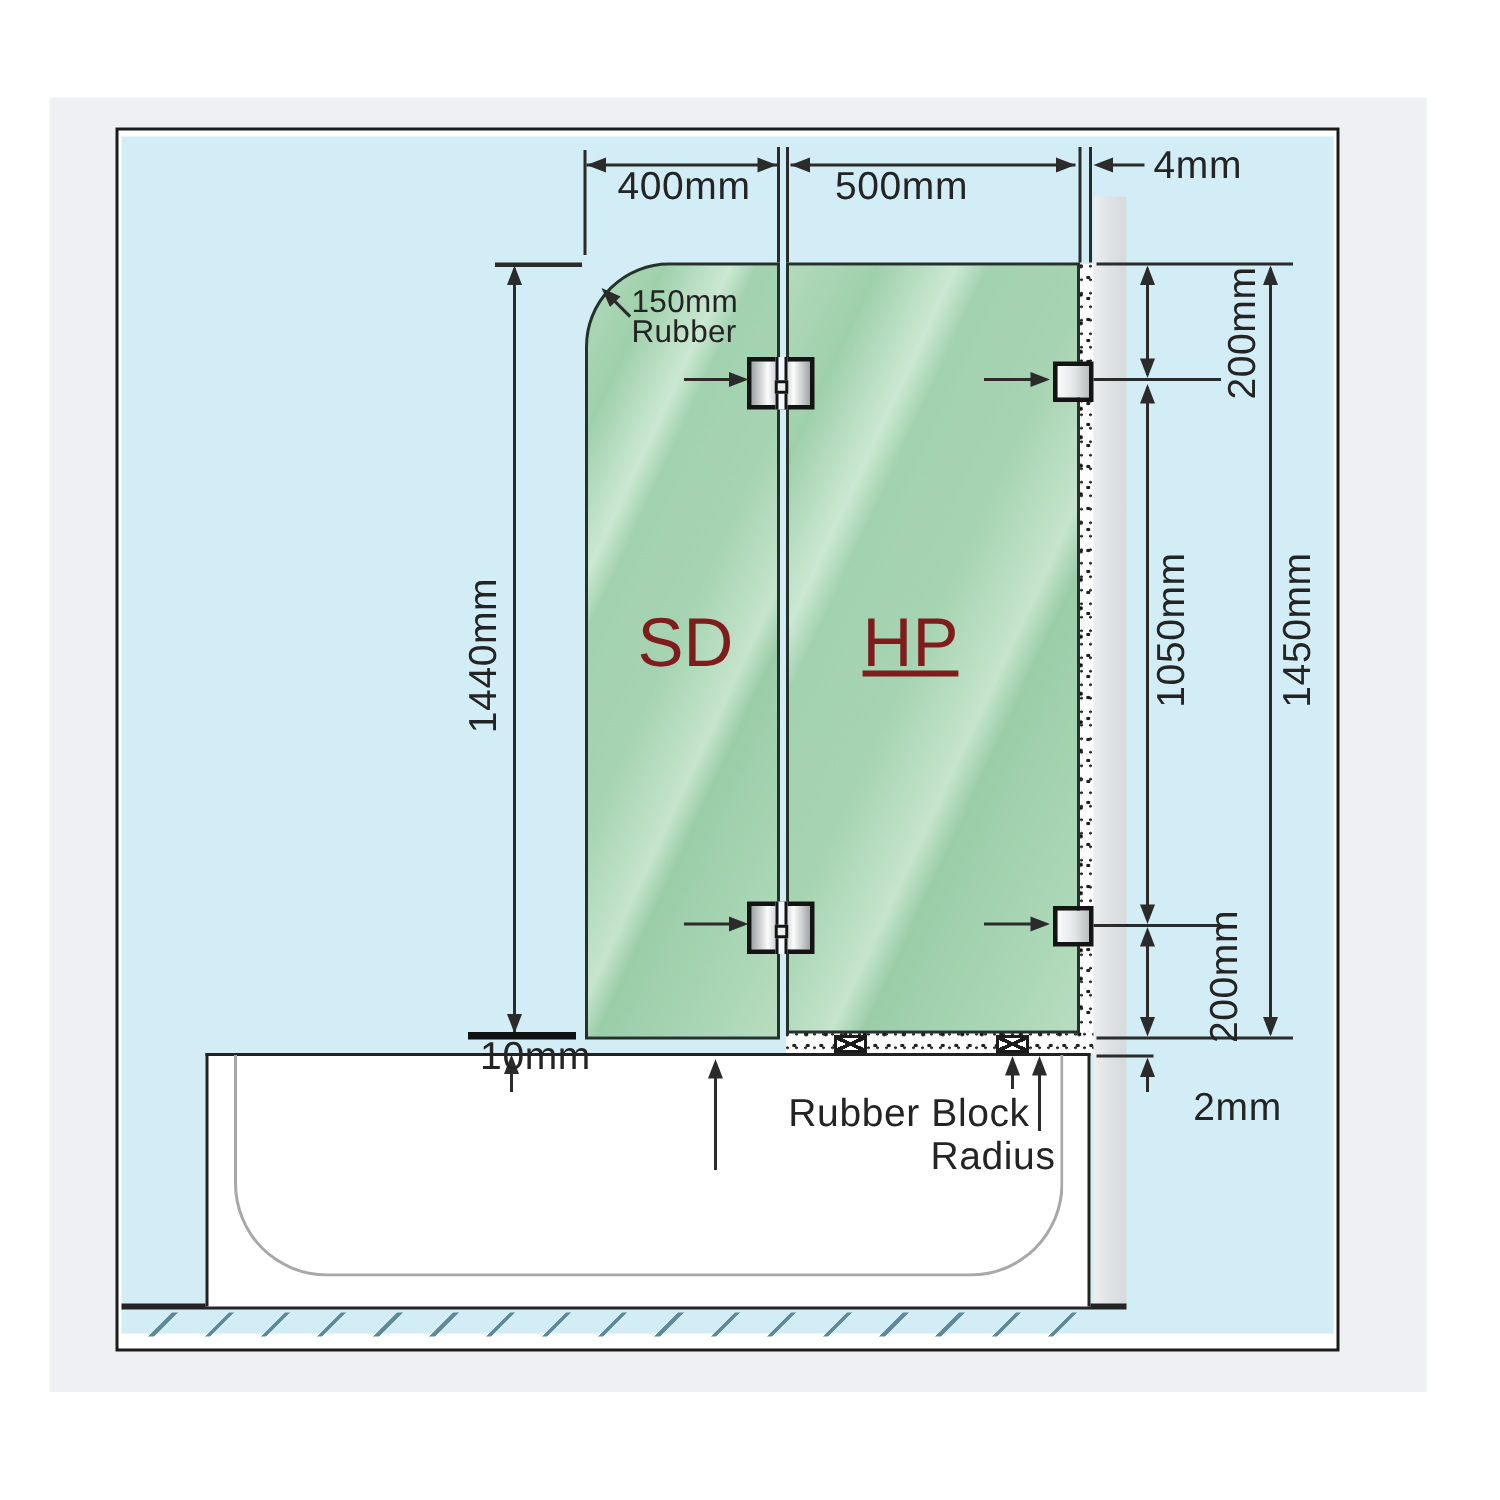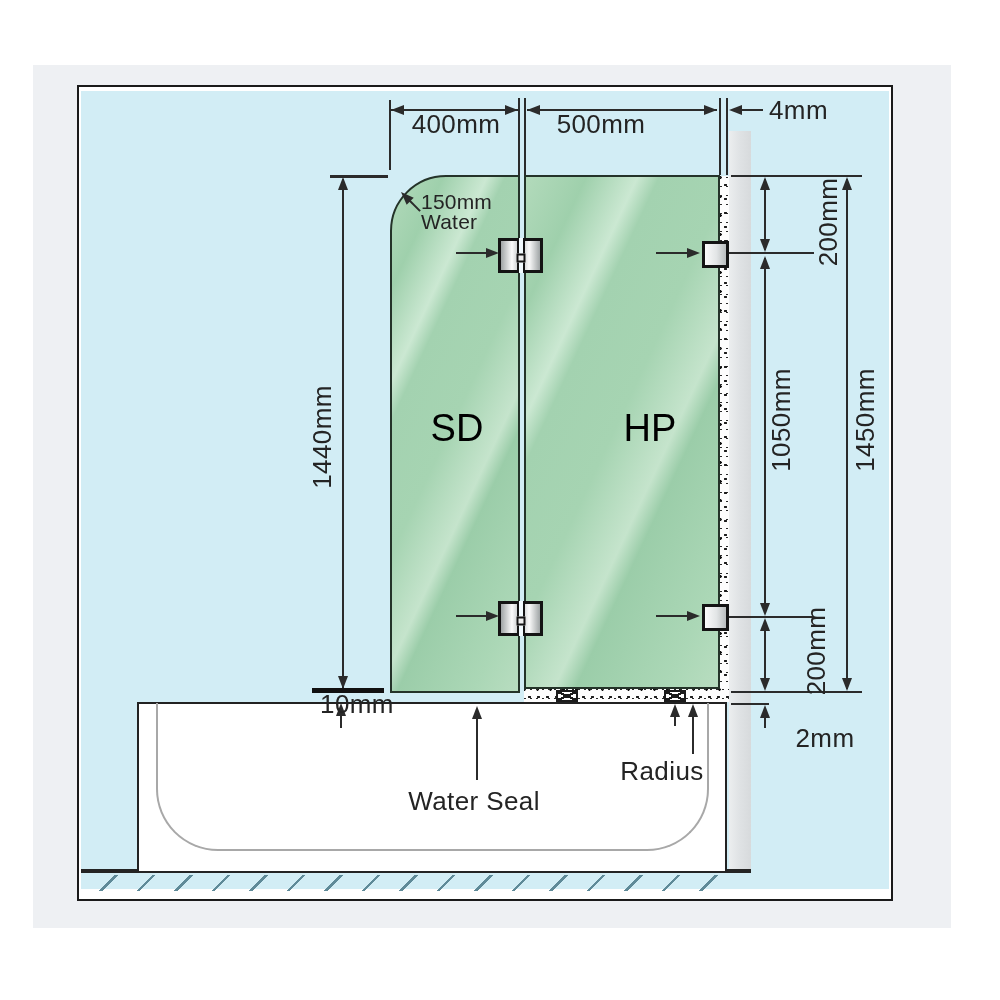--- a/index.html
+++ b/index.html
@@ -22,21 +22,21 @@
   .ah-down{border-width:13px 5px 0 5px;border-color:#2b2b2b transparent transparent transparent;}
   .ah-left{border-width:5px 13px 5px 0;border-color:transparent #2b2b2b transparent transparent;}
   .ah-right{border-width:5px 0 5px 13px;border-color:transparent transparent transparent #2b2b2b;}
   
   .lbl{position:absolute;transform:translate(-50%,-50%);font-size:26px;white-space:nowrap;
        color:#242424;letter-spacing:.4px;}
   .lbl-left{transform:translate(0,-50%);}
   .vlbl{position:absolute;transform:translate(-50%,-50%) rotate(-90deg);font-size:26px;
         white-space:nowrap;color:#242424;letter-spacing:.4px;}
   .small{font-size:21px;letter-spacing:.2px;}
-  .panel-lbl{position:absolute;transform:translate(-50%,-50%);font-size:38px;color:#000000;}
+  .panel-lbl{position:absolute;transform:translate(-50%,-50%);font-size:46px;color:#7f1d1d;}
   
   .glass{position:absolute;box-sizing:border-box;border:2px solid #243329;
      background:
        linear-gradient(115deg,
          #b2dabb 0%, #9fd0ac 14%, #cbe8d2 26%, #a3d2b0 31%,
          #a6d4b2 48%, #c5e4cc 62%, #9bcda9 67%, #abd7b6 88%, #b8ddc0 100%);}
   
   .speckle{position:absolute;background-color:#fdfdfd;
      background-image:
        radial-gradient(circle,#1b1b1b 1.1px,transparent 1.4px),
@@ -87,21 +87,21 @@
   <div class="hatch"></div>
   <div class="tub"></div>
   <div class="tub-inner"></div>
 
   <div class="speckle" style="left:720px;top:176px;width:9px;height:513px;"></div>
   <div class="speckle" style="left:524px;top:688px;width:205px;height:14px;"></div>
 
   <div class="glass" style="left:390px;top:175px;width:130px;height:518px;border-radius:56px 0 0 0;"></div>
   <div class="glass" style="left:524px;top:175px;width:196px;height:514px;"></div>
   <div class="panel-lbl" style="left:457px;top:428px;">SD</div>
-  <div class="panel-lbl" style="left:650px;top:428px;">HP</div>
+  <div class="panel-lbl" style="left:607px;top:428px;text-decoration:underline;">HP</div>
 
   <div class="xbox" style="left:556px;top:690px;width:22px;height:12px;"></div>
   <div class="xbox" style="left:664px;top:690px;width:22px;height:12px;"></div>
 
   <div class="hinge" style="left:498px;top:238px;width:45px;height:35px;">
     <div class="hinge-gap"></div>
     <div class="hinge-pin"></div>
   </div>
   <div class="hinge" style="left:498px;top:601px;width:45px;height:35px;">
     <div class="hinge-gap"></div>
@@ -117,21 +117,21 @@
   <div class="hl" style="left:456px;top:615px;width:32px;"></div>
   <div class="ah ah-right" style="left:486px;top:611px;"></div>
   <div class="hl" style="left:656px;top:615px;width:32px;"></div>
   <div class="ah ah-right" style="left:687px;top:611px;"></div>
 
   <div class="rad-arrow">
     <div class="ah ah-left"></div>
     <div class="line"></div>
   </div>
   <div class="lbl lbl-left small" style="left:421px;top:202px;">150mm</div>
-  <div class="lbl lbl-left small" style="left:421px;top:222px;">Water</div>
+  <div class="lbl lbl-left small" style="left:421px;top:222px;">Rubber</div>
 
   <div class="vl" style="left:389px;top:100px;height:70px;"></div>
   <div class="vl" style="left:518px;top:98px;height:77px;"></div>
   <div class="vl" style="left:524px;top:98px;height:77px;"></div>
   <div class="vl" style="left:719px;top:98px;height:77px;"></div>
   <div class="vl" style="left:726px;top:98px;height:77px;"></div>
 
   <div class="hl" style="left:391px;top:109px;width:127px;"></div>
   <div class="ah ah-left" style="left:391px;top:105px;"></div>
   <div class="ah ah-right" style="left:505px;top:105px;"></div>
@@ -182,22 +182,22 @@
   <div class="ah ah-up" style="left:760px;top:705px;"></div>
   <div class="vl" style="left:764px;top:716px;height:12px;"></div>
   <div class="lbl" style="left:825px;top:738px;">2mm</div>
 
   <div class="ah ah-up" style="left:336px;top:703px;"></div>
   <div class="vl" style="left:340px;top:715px;height:13px;"></div>
   <div class="lbl" style="left:357px;top:704px;">10mm</div>
 
   <div class="ah ah-up" style="left:472px;top:706px;"></div>
   <div class="vl" style="left:476px;top:718px;height:62px;"></div>
-  <div class="lbl" style="left:474px;top:801px;">Water Seal</div>
 
   <div class="ah ah-up" style="left:670px;top:704px;"></div>
   <div class="vl" style="left:674px;top:716px;height:10px;"></div>
+  <div class="lbl" style="left:606px;top:742px;">Rubber Block</div>
 
   <div class="ah ah-up" style="left:688px;top:704px;"></div>
   <div class="vl" style="left:692px;top:716px;height:38px;"></div>
   <div class="lbl" style="left:662px;top:771px;">Radius</div>
 
 </div>
 
 </body></html>

